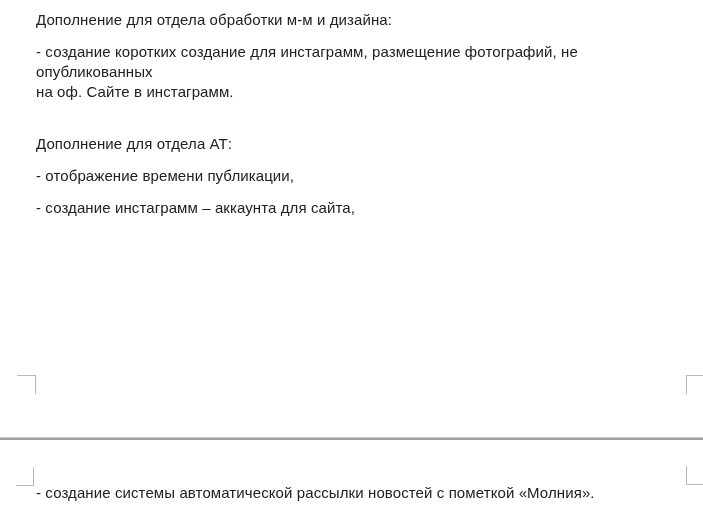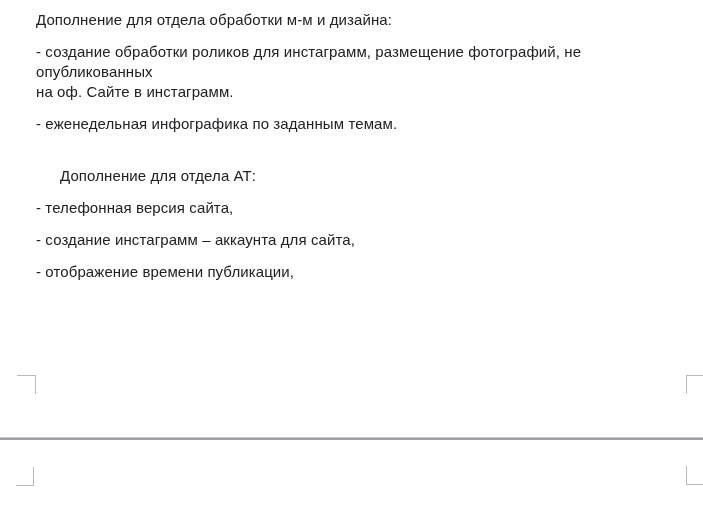--- a/index.html
+++ b/index.html
@@ -16,21 +16,21 @@
     left: 36px;
     width: 648px;
     font-size: 15px;
     line-height: 20px;
     color: #202124;
     letter-spacing: 0.1px;
   }
   .page1 { top: 10px; }
   .page2 { top: 483px; }
   .p { margin: 0 0 12px 0; white-space: pre-line; }
-  .gap-above { margin-top: 32px; margin-left: 24px; }
+  .gap-above { margin-top: 32px; }
   .crop-mark { position: absolute; box-sizing: border-box; }
   .m1l { left: 17px;  top: 375px; width: 19px; height: 19px;
          border-top: 1px solid #b9b9b9; border-right: 1px solid #b9b9b9; }
   .m1r { left: 686px; top: 375px; width: 17px; height: 19px;
          border-top: 1px solid #b9b9b9; border-left: 1px solid #b9b9b9; }
   .m2l { left: 16px;  top: 467px; width: 18px; height: 19px;
          border-bottom: 1px solid #b9b9b9; border-right: 1px solid #b9b9b9; }
   .m2r { left: 686px; top: 466px; width: 17px; height: 19px;
          border-bottom: 1px solid #b9b9b9; border-left: 1px solid #b9b9b9; }
   .page-break {
@@ -42,31 +42,32 @@
     border-top: 1px solid #c8c8cc;
   }
 </style>
 </head>
 <body>
 
 <div class="doc">
 
   <div class="page-text page1">
     <div class="p">Дополнение для отдела обработки м-м и дизайна:</div>
-    <div class="p">- создание обработки роликов для инстаграмм, размещение фотографий, не опубликованных
+    <div class="p">- создание коротких создание для инстаграмм, размещение фотографий, не опубликованных
 на оф. Сайте в инстаграмм.</div>
-    <div class="p">- еженедельная инфографика по заданным темам.</div>
     <div class="p gap-above">Дополнение для отдела АТ:</div>
-    <div class="p">- телефонная версия сайта,</div>
+    <div class="p">- отображение времени публикации,</div>
     <div class="p">- создание инстаграмм – аккаунта для сайта,</div>
-    <div class="p">- отображение времени публикации,</div>
   </div>
 
   <div class="crop-mark m1l"></div>
   <div class="crop-mark m1r"></div>
 
   <div class="page-break"></div>
 
   <div class="crop-mark m2l"></div>
   <div class="crop-mark m2r"></div>
 
+  <div class="page-text page2">
+    <div class="p">- создание системы автоматической рассылки новостей с пометкой «Молния».</div>
+  </div>
 
 </div>
 
 </body></html>

